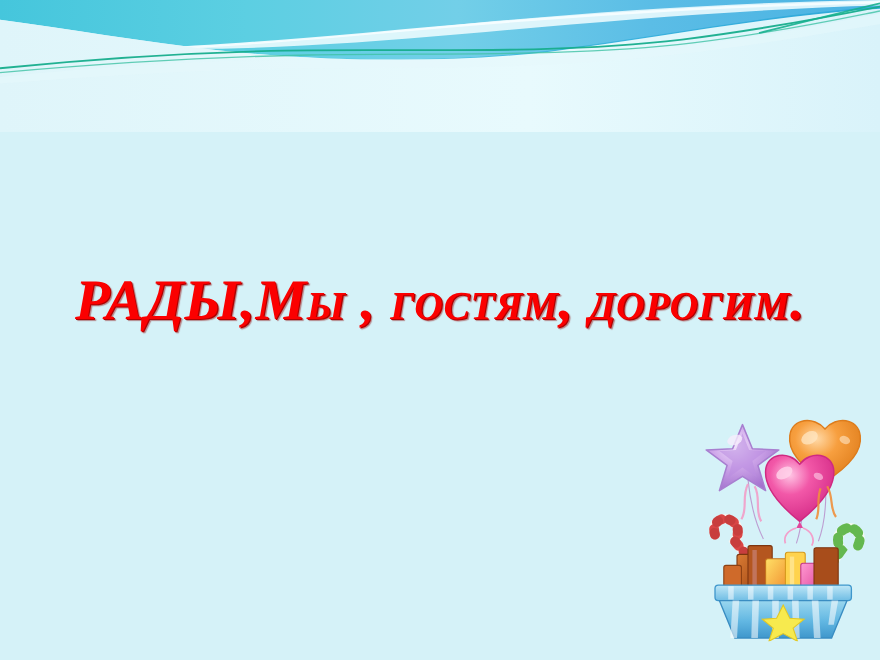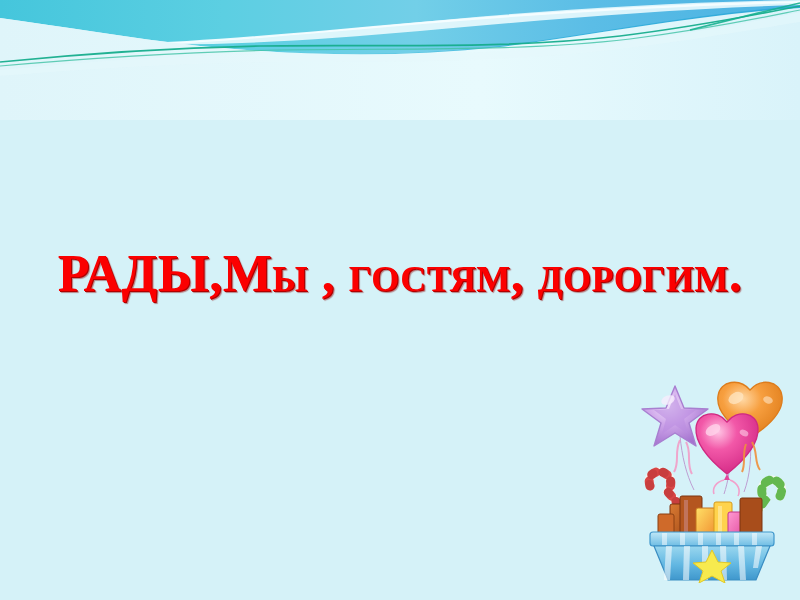--- a/index.html
+++ b/index.html
@@ -33,20 +33,21 @@
   }
 
   
   #headline {
     position: absolute;
     left: 0;
     top: 247px;
     width: 800px;
     text-align: center;
     font-family: "Liberation Serif", serif;
+    font-style: italic;
     font-weight: bold;
     font-variant: small-caps;
     font-size: 52px;
     line-height: 1.05;
     letter-spacing: 0.5px;
     color: #fb0000;
     text-shadow:
        1px 1px 0 #b00000,
        2px 2px 1px rgba(140,0,0,0.45);
     white-space: nowrap;

